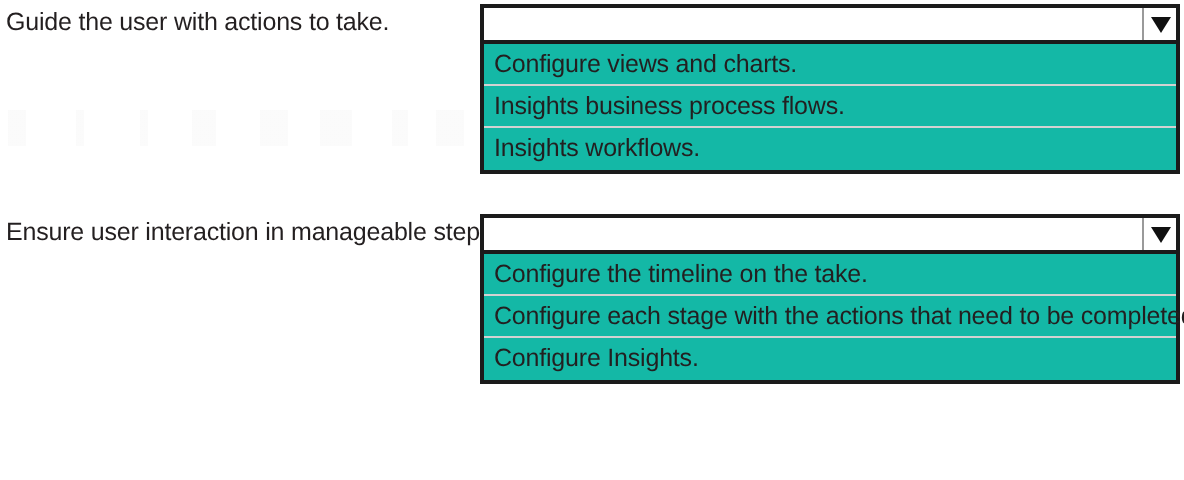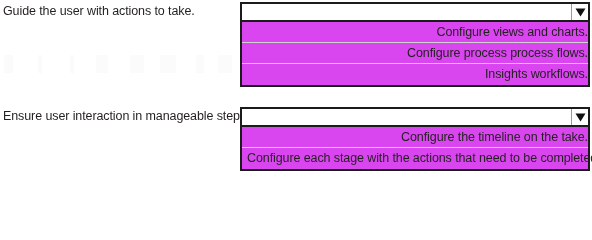--- a/index.html
+++ b/index.html
@@ -86,22 +86,21 @@
   .option-item {
     height: 21px;
     line-height: 21px;
     padding-left: 5px;
     font-size: 12.5px;
     letter-spacing: -0.1px;
     color: #231f20;
     white-space: nowrap;
     border-bottom: 1px solid #d2d2d2;
     box-sizing: border-box;
-    background: #d946ef;
-    text-align: right;
+    background: #14b8a6;
   }
   .option-item:last-child {
     border-bottom: none;
   }
 
   .noise {
     position: absolute;
     left: 4px;
     top: 55px;
     width: 232px;
@@ -132,36 +131,37 @@
     <div class="combo-field">
       <span class="combo-value" title=""></span>
       <span class="combo-arrow-cell">
         <svg width="11" height="9" viewBox="0 0 11 9" aria-hidden="true">
           <polygon points="0.5,0.5 10.5,0.5 5.5,8.5" fill="#101010"></polygon>
         </svg>
       </span>
     </div>
     <div class="option-list">
       <div class="option-item">Configure views and charts.</div>
-      <div class="option-item">Configure process process flows.</div>
+      <div class="option-item">Insights business process flows.</div>
       <div class="option-item">Insights workflows.</div>
     </div>
   </div>
 </div>
 
 <div class="qrow" id="row-1">
   <div class="prompt-label">Ensure user interaction in manageable steps.</div>
 
   <div class="combo">
     <div class="combo-field">
       <span class="combo-value" title=""></span>
       <span class="combo-arrow-cell">
         <svg width="11" height="9" viewBox="0 0 11 9" aria-hidden="true">
           <polygon points="0.5,0.5 10.5,0.5 5.5,8.5" fill="#101010"></polygon>
         </svg>
       </span>
     </div>
     <div class="option-list">
       <div class="option-item">Configure the timeline on the take.</div>
       <div class="option-item">Configure each stage with the actions that need to be completed.</div>
+      <div class="option-item">Configure Insights.</div>
     </div>
   </div>
 </div>
 
 </body></html>

